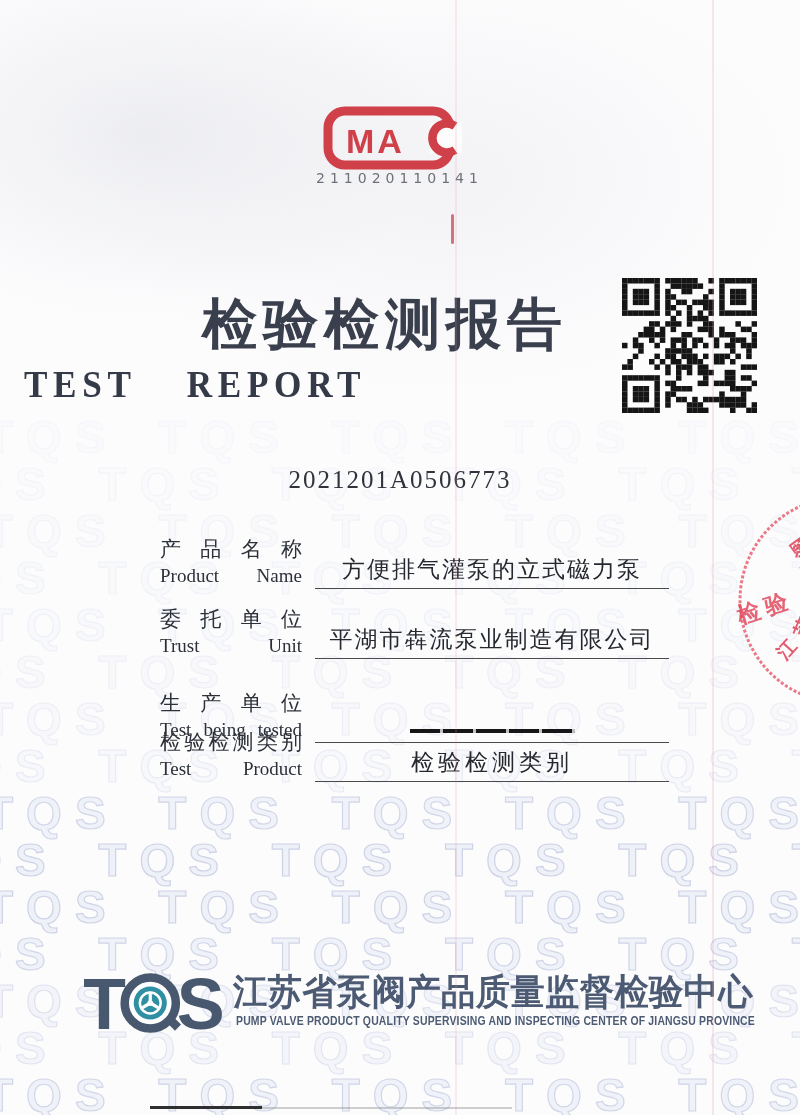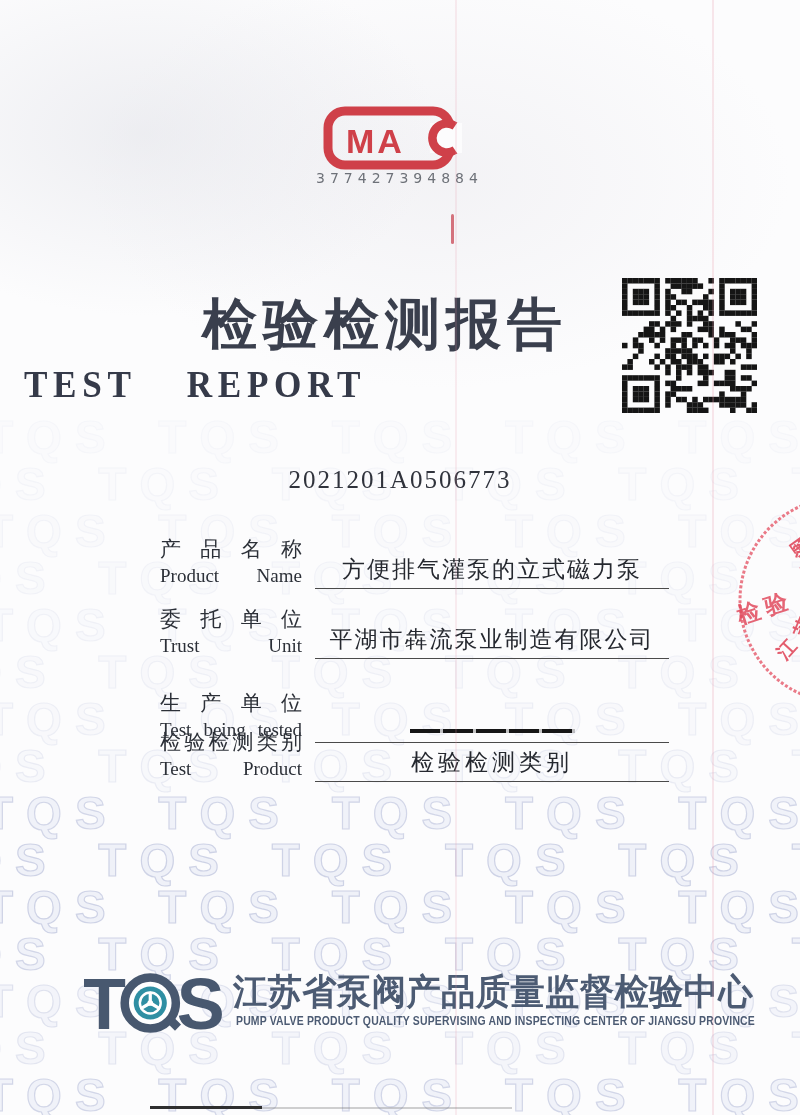--- a/index.html
+++ b/index.html
@@ -120,21 +120,21 @@
   <div class="red-tick"></div>
   <div class="bottom-line-dark"></div>
   <div class="bottom-line-faint"></div>
 
   <svg class="cma" width="140" height="64" viewBox="0 0 140 64">
     <rect x="6" y="5" width="122" height="54" rx="17" fill="none" stroke="#cf4049" stroke-width="9"></rect>
     <rect x="108" y="17" width="32" height="30" fill="#fcfcfd"></rect>
     <path d="M 133,20 A 14.5,14.5 0 1 0 133,44" fill="none" stroke="#cf4049" stroke-width="8.5"></path>
     <text x="24" y="47" font-family="Liberation Sans, sans-serif" font-weight="bold" font-size="34" letter-spacing="3" fill="#cf4049">MA</text>
   </svg>
-  <div class="cma-code">377427394884</div>
+  <div class="cma-code">211020110141</div>
 
   <div class="title-cn">检验检测报告</div>
   <div class="title-en"><span>TEST</span><span>REPORT</span></div>
 
   <svg class="qr" id="qr" viewBox="0 0 25 25">
       <rect x="0" y="0" width="1.02" height="1.02" fill="#151515"></rect>
       <rect x="1" y="0" width="1.02" height="1.02" fill="#151515"></rect>
       <rect x="2" y="0" width="1.02" height="1.02" fill="#151515"></rect>
       <rect x="3" y="0" width="1.02" height="1.02" fill="#151515"></rect>
       <rect x="4" y="0" width="1.02" height="1.02" fill="#151515"></rect>

